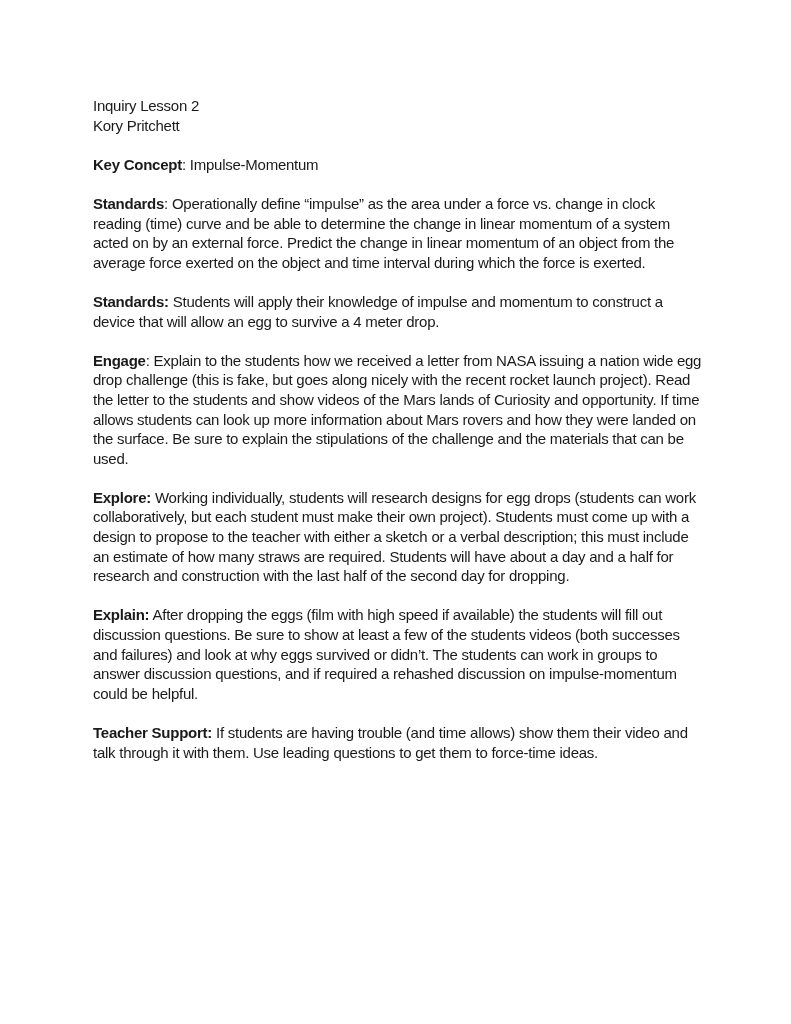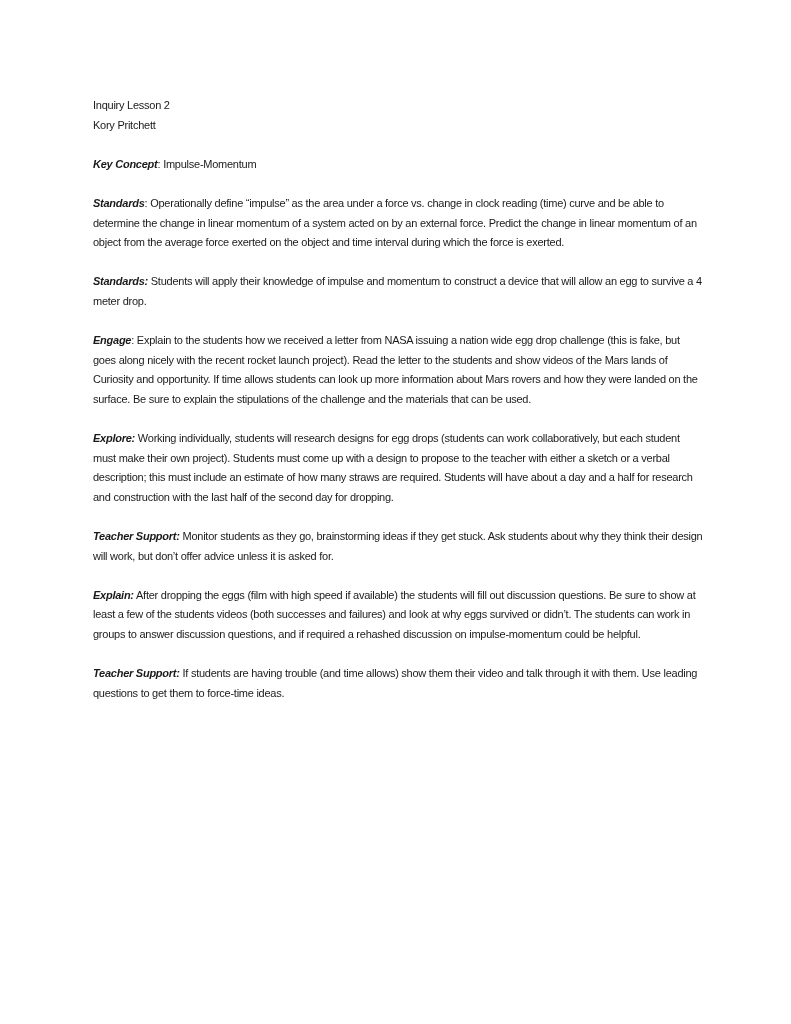--- a/index.html
+++ b/index.html
@@ -13,33 +13,32 @@
       position: relative;
       overflow: hidden;
       font-family: "Liberation Sans", sans-serif;
       color: #1a1a1a;
     }
     .page {
       position: absolute;
       left: 93px;
       top: 96px;
       width: 610px;
-      font-size: 11px;
+      font-size: 15px;
       line-height: 19.6px;
       letter-spacing: -0.25px;
     }
     .header-line {
       display: block;
     }
     .section {
       margin-top: 19.6px;
     }
     .label {
       font-weight: bold;
-      font-style: italic;
     }
     p { margin: 0; }
   </style>
 </head>
 <body>
 
 <div class="page">
   <div>
     <span class="header-line">Inquiry Lesson 2</span>
     <span class="header-line">Kory Pritchett</span>
@@ -49,18 +48,17 @@
 
   <p class="section"><span class="label">Standards</span><span>:  </span><span>Operationally define “impulse” as the area under a force vs. change in clock reading (time) curve and be able to determine the change in linear momentum of a system acted on by an external force. Predict the change in linear momentum of an object from the average force exerted on the object and time interval during which the force is exerted.</span></p>
 
   <p class="section"><span class="label">Standards:</span><span>  </span><span>Students will apply their knowledge of impulse and momentum to construct a device that will allow an egg to survive a 4 meter drop.</span></p>
 
 
   <p class="section"><span class="label">Engage</span><span>:  </span><span>Explain to the students how we received a letter from NASA issuing a nation wide egg drop challenge (this is fake, but goes along nicely with the recent rocket launch project). Read the letter to the students and show videos of the Mars lands of Curiosity and opportunity. If time allows students can look up more information about Mars rovers and how they were landed on the surface. Be sure to explain the stipulations of the challenge and the materials that can be used.</span></p>
 
   <p class="section"><span class="label">Explore:</span><span>  </span><span>Working individually, students will research designs for egg drops (students can work collaboratively, but each student must make their own project). Students must come up with a design to propose to the teacher with either a sketch or a verbal description; this must include an estimate of how many straws are required. Students will have about a day and a half for research and construction with the last half of the second day for dropping.</span></p>
 
-  <p class="section"><span class="label">Teacher Support:</span><span> </span><span>Monitor students as they go, brainstorming ideas if they get stuck. Ask students about why they think their design will work, but don’t offer advice unless it is asked for.</span></p>
 
   <p class="section"><span class="label">Explain:</span><span>  </span><span>After dropping the eggs (film with high speed if available) the students will fill out discussion questions. Be sure to show at least a few of the students videos (both successes and failures) and look at why eggs survived or didn’t. The students can work in groups to answer discussion questions, and if required a rehashed discussion on impulse-momentum could be helpful.</span></p>
 
   <p class="section"><span class="label">Teacher Support:</span><span> </span><span>If students are having trouble (and time allows) show them their video and talk through it with them. Use leading questions to get them to force-time ideas.</span></p>
 </div>
 
 </body></html>

